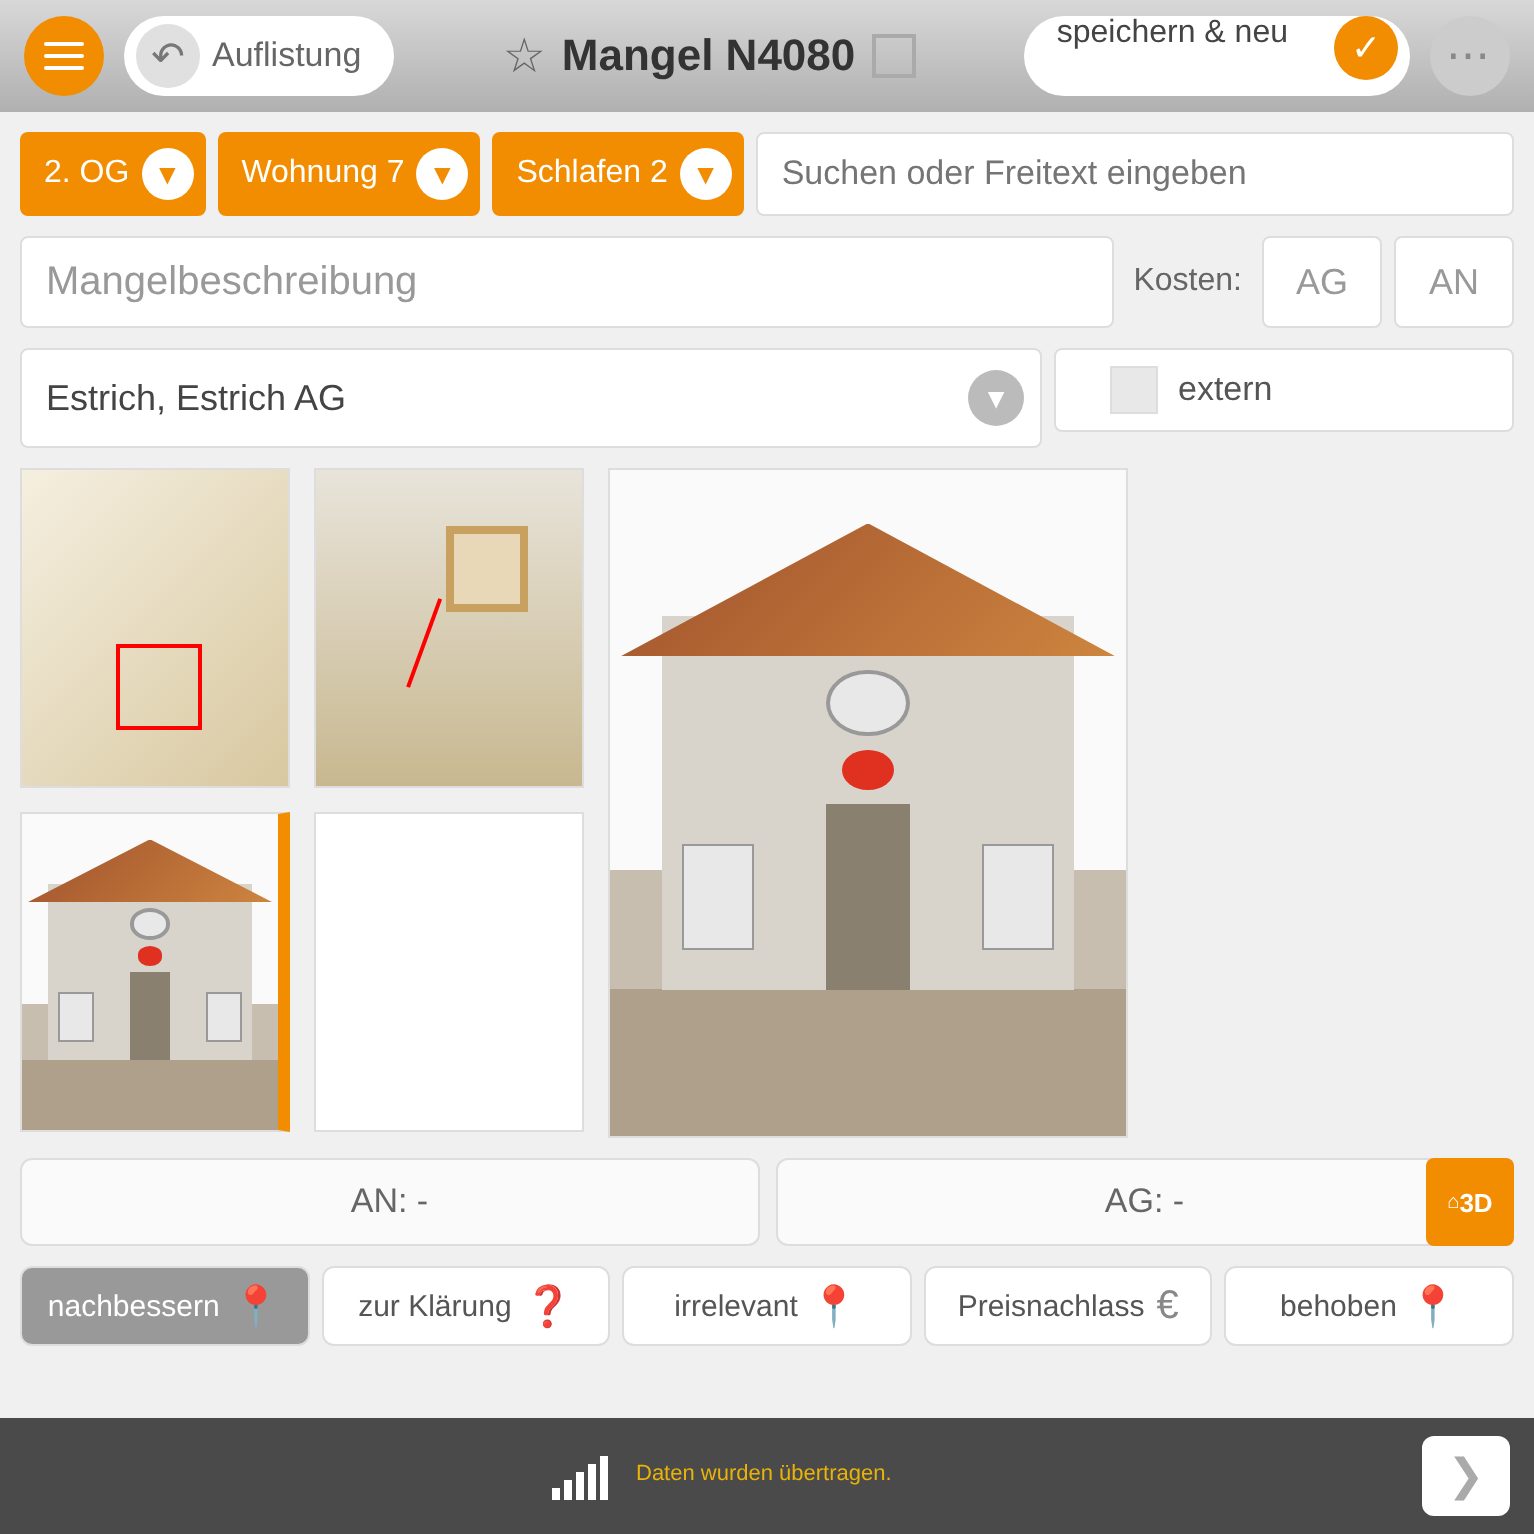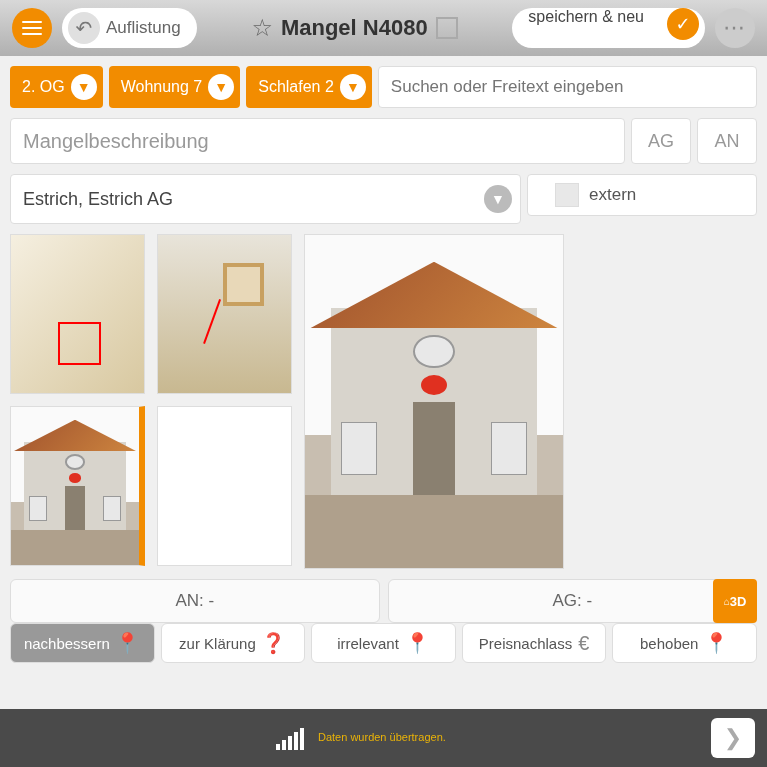--- a/index.html
+++ b/index.html
@@ -43,21 +43,21 @@
 .roof{position:absolute;left:2%;right:2%;top:8%;height:20%;background:linear-gradient(135deg,#a0522d,#cd853f);clip-path:polygon(0 100%,50% 0,100% 100%)}
 .door{position:absolute;left:42%;bottom:22%;width:16%;height:28%;background:#8a8070}
 .window{position:absolute;width:14%;height:16%;background:#e8e8e8;border:1px solid #999}
 .oval{position:absolute;left:42%;top:30%;width:16%;height:10%;border:2px solid #999;border-radius:50%;background:#e8e8e8}
 .red-dot{position:absolute;left:45%;top:42%;width:10%;height:6%;background:#e03020;border-radius:50%}
 .photo1{background:linear-gradient(135deg,#f5efe0,#d8c8a0)}
 .photo1::after{content:"";position:absolute;left:35%;top:55%;width:30%;height:25%;border:2px solid red}
 .photo2{background:linear-gradient(#e8e4da,#c8b890)}
 .photo2::before{content:"";position:absolute;right:20%;top:18%;width:25%;height:22%;border:4px solid #c8a060;background:#e8d8b8}
 .photo2::after{content:"";position:absolute;left:40%;top:40%;width:2px;height:30%;background:red;transform:rotate(20deg)}
-.an-ag-row{display:flex;gap:8px;position:relative}
+.an-ag-row{display:flex;gap:8px;margin-bottom:10px;position:relative}
 .an-ag-btn{flex:1;height:44px;border:1px solid #ddd;border-radius:6px;background:#fafafa;display:flex;align-items:center;justify-content:center;color:#666;font-size:17px;cursor:pointer}
 .btn-3d{position:absolute;right:0;top:0;width:44px;height:44px;background:#f28c00;border-radius:4px;display:flex;align-items:center;justify-content:center;color:#fff;font-size:13px;font-weight:bold;cursor:pointer}
 .status-row{display:flex;gap:6px}
 .status-btn{flex:1;height:40px;border:1px solid #ddd;border-radius:6px;background:#fff;display:flex;align-items:center;justify-content:center;gap:6px;font-size:15px;color:#555;cursor:pointer;padding:0 6px}
 .status-btn.active{background:#999;color:#fff}
 .pin{font-size:20px}
 .footer{position:absolute;bottom:0;left:0;right:0;height:58px;background:#4a4a4a;display:flex;align-items:center;padding:0 12px;gap:14px}
 .signal{display:flex;align-items:flex-end;gap:2px;height:24px}
 .signal span{width:4px;background:#fff}
 .footer-text{color:#eab308;font-size:11px;line-height:1.4}
@@ -104,20 +104,21 @@
     <div class="crumb">
         <span>Schlafen 2</span>
         <div class="chev-circle">▼</div>
       </div>
     <input class="search-input" placeholder="Suchen oder Freitext eingeben" style="">
   </div>
   <div class="row">
     <div class="desc-input">
         <span>Mangelbeschreibung</span>
       </div>
+    <div class="kosten-label">Kosten:</div>
     <div class="cost-box">AG</div>
     <div class="cost-box">AN</div>
   </div>
   <div class="row">
     <div class="dropdown">
       <span>Estrich, Estrich AG</span>
       <div class="dd-chev">▼</div>
     </div>
     <div class="extern-box">
       <div class="checkbox"></div>

